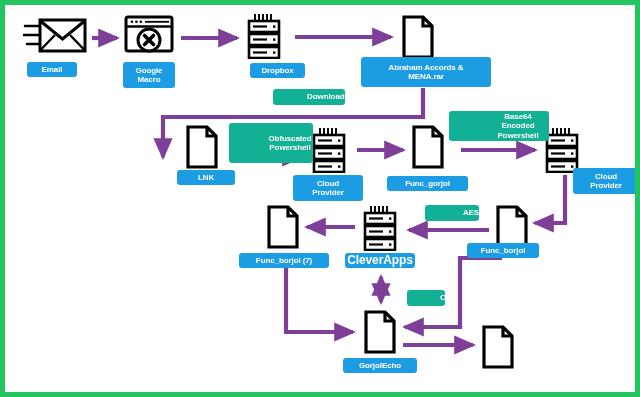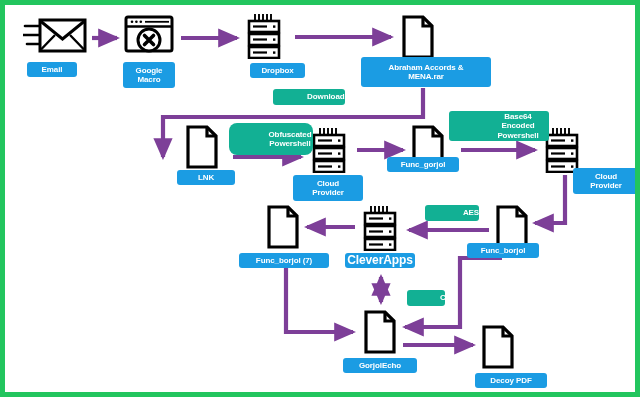--- a/index.html
+++ b/index.html
@@ -255,27 +255,26 @@
       <path d="M 22 2 L 22 11 L 31 11" fill="none" stroke="#000" stroke-width="3.2"></path>
     </svg>
   </span>
 
   <div class="label blue" style="left:22px;top:57px;width:50px;height:15px;font-size:8px;">Email</div>
   <div class="label blue" style="left:118px;top:57px;width:52px;height:26px;font-size:8px;">Google<br>Macro</div>
   <div class="label blue" style="left:245px;top:58px;width:55px;height:15px;font-size:8px;">Dropbox</div>
   <div class="label blue" style="left:356px;top:52px;width:130px;height:30px;font-size:8px;">Abraham Accords &amp;<br>MENA.rar</div>
   <div class="label blue" style="left:172px;top:165px;width:58px;height:15px;font-size:8px;">LNK</div>
   <div class="label blue" style="left:288px;top:170px;width:70px;height:26px;font-size:8px;">Cloud<br>Provider</div>
-  <div class="label blue" style="left:382px;top:152px;width:72px;height:15px;font-size:8px;">Func_gorjol</div>
+  <div class="label blue" style="left:382px;top:171px;width:81px;height:15px;font-size:8px;">Func_gorjol</div>
   <div class="label blue" style="left:568px;top:163px;width:66px;height:26px;font-size:8px;">Cloud<br>Provider</div>
   <div class="label blue" style="left:462px;top:238px;width:72px;height:15px;font-size:8px;">Func_borjol</div>
   <div class="label blue" style="left:340px;top:248px;width:70px;height:15px;font-size:12px;">CleverApps</div>
   <div class="label blue" style="left:234px;top:248px;width:90px;height:15px;font-size:8px;">Func_borjol (7)</div>
   <div class="label blue" style="left:338px;top:353px;width:74px;height:15px;font-size:8px;">GorjolEcho</div>
-  <div class="label blue" style="left:470px;top:368px;width:72px;height:15px;font-size:8px;">Decoy PDF</div>
 
   <div class="label teal" style="left:268px;top:84px;width:72px;height:16px;font-size:8px;">Downloads</div>
-  <div class="label teal" style="left:224px;top:118px;width:84px;height:32px;font-size:8px;border-radius:8px;">Obfuscated<br>Powershell</div>
+  <div class="label teal" style="left:224px;top:118px;width:84px;height:40px;font-size:8px;">Obfuscated<br>Powershell</div>
   <div class="label teal" style="left:444px;top:106px;width:100px;height:30px;font-size:8px;">Base64 Encoded<br>Powershell</div>
   <div class="label teal" style="left:420px;top:200px;width:54px;height:16px;font-size:8px;">AES</div>
   <div class="label teal" style="left:402px;top:285px;width:32px;height:16px;font-size:8px;">C2</div>
 
 </div>
 
 </body></html>

